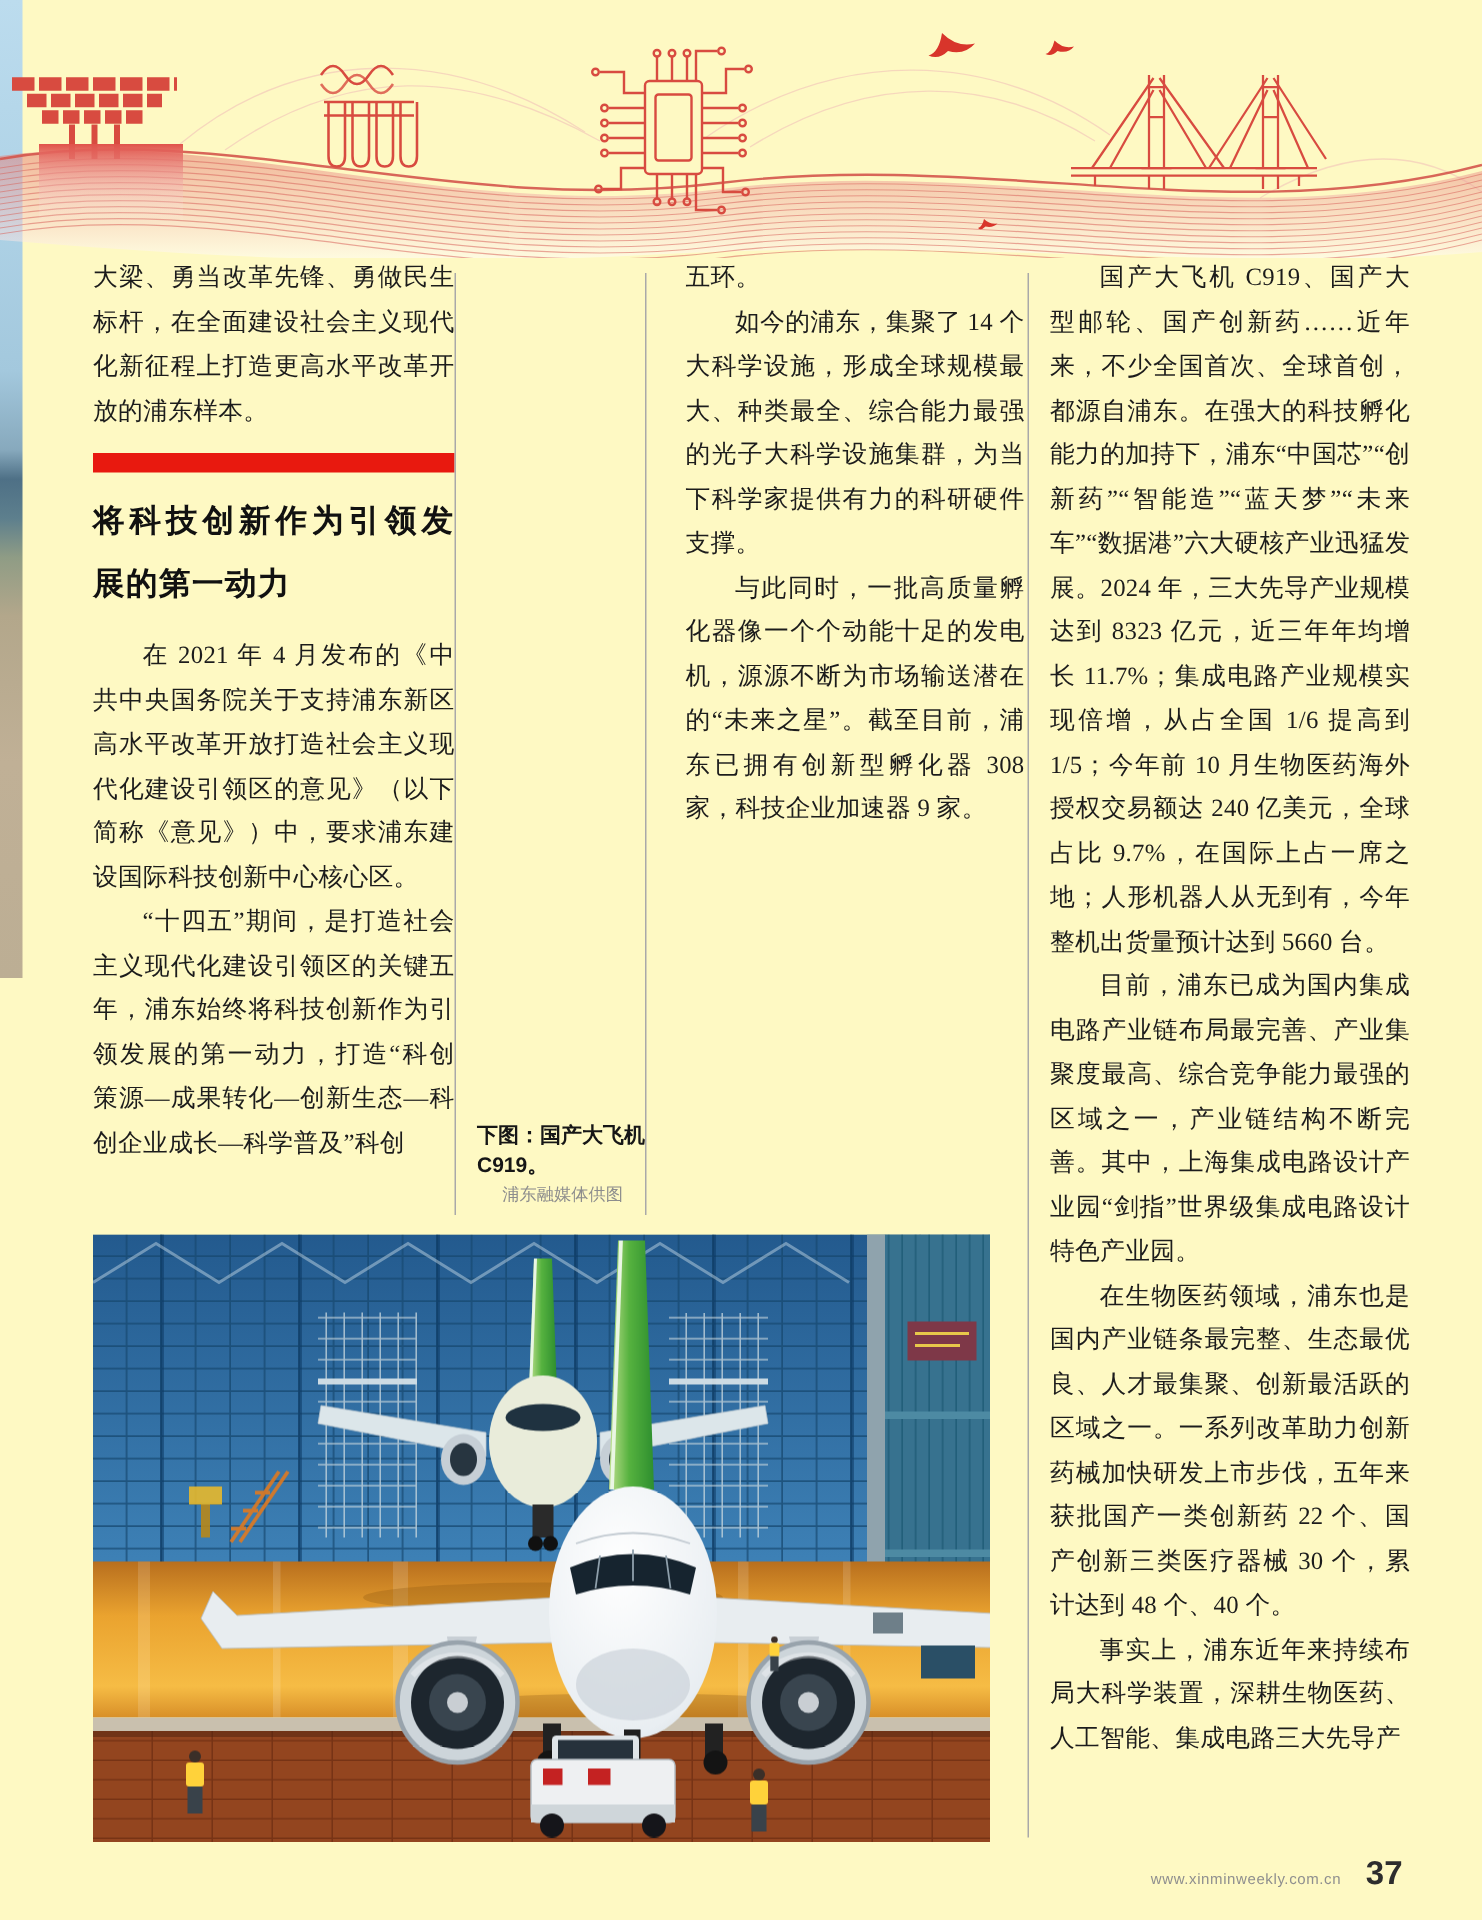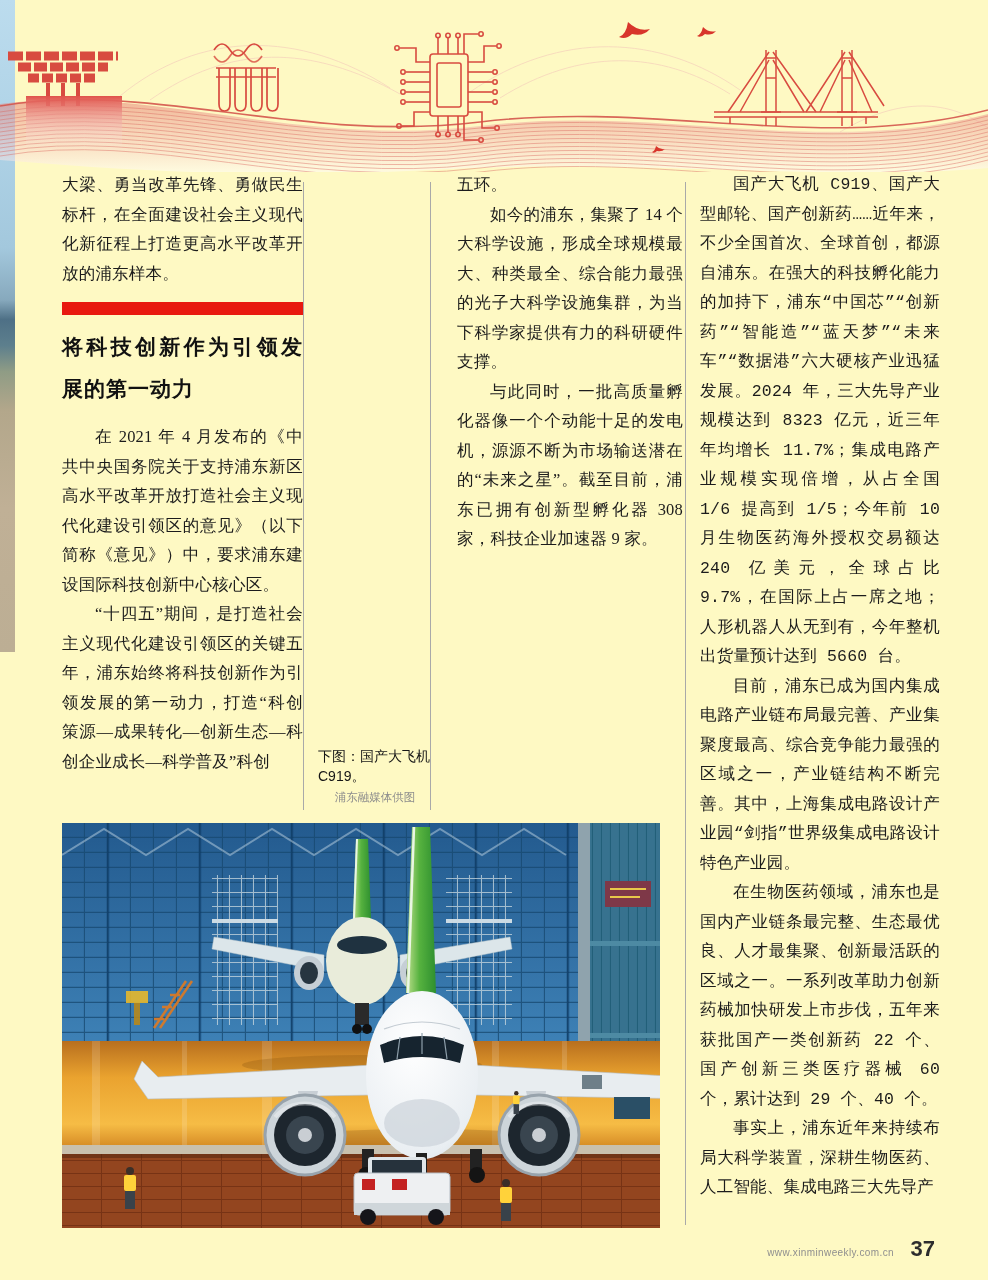--- a/index.html
+++ b/index.html
@@ -9,33 +9,33 @@
   .edge-strip{position:absolute;left:0;top:0;width:15px;height:652px;
     background:linear-gradient(180deg,
       #bcdcee 0%, #aed2e6 22%, #a3c8dd 38%, #87a9bd 46%,
       #4e7086 49%, #5d7f8d 53%, #8f9c85 57%, #b3a78b 63%,
       #c0b096 78%, #bcae94 100%);}
   .banner{position:absolute;left:0;top:0;width:988px;height:172px;}
   .content-col{position:absolute;top:170px;color:#1c1c1c;font-size:16.5px;line-height:29.5px;
     text-align:justify;letter-spacing:.2px;}
   .col1{left:62px;width:241px;}
   .col2{left:437px;width:226px;margin-left:20px;}
-  .col3{left:700px;width:240px;font-family:Liberation Mono, monospace;}
+  .col3{left:700px;width:240px;}
   .content-col p{margin:0;text-indent:2em;}
   p.cont{text-indent:0;}
   .red-bar{height:13px;background:#e8190f;margin:14px 0 11px 0;}
   .section-heading{font-size:21px;line-height:42px;font-weight:700;color:#111;
     letter-spacing:1px;margin:0 0 12px 0;text-indent:0;font-family:"Liberation Serif","DejaVu Serif",serif;}
   .vrule{position:absolute;width:1px;background:#a9a9a9;}
   .vr1{left:303px;top:182px;height:628px;}
   .vr2{left:430px;top:182px;height:628px;}
   .vr3{left:685px;top:182px;height:1043px;}
   .caption{position:absolute;left:318px;top:746px;width:114px;
     font-family:"Liberation Sans","DejaVu Sans",sans-serif;}
-  .caption-label{margin:0;font-weight:400;font-size:14px;line-height:20px;color:#161616;}
+  .caption-label{margin:0;font-weight:700;font-size:14px;line-height:20px;color:#161616;}
   .caption-credit{margin:4px 0 0 0;font-size:11.5px;line-height:15px;color:#8d8d8d;text-align:center;}
   .photo{position:absolute;left:62px;top:823px;width:598px;height:405px;margin:0;}
   .photo svg{display:block;}
   .footer{position:absolute;left:62px;top:1236px;width:873px;text-align:right;
     font-family:"Liberation Sans","DejaVu Sans",sans-serif;}
   .site{color:#8f8f8f;font-size:10px;letter-spacing:.4px;}
   .pagenum{color:#2d2d2d;font-weight:700;font-size:22px;margin-left:12px;}
 </style>
 </head>
 <body>
@@ -189,21 +189,21 @@
       <p class="cont">五环。</p>
       <p>如今的浦东，集聚了 14 个大科学设施，形成全球规模最大、种类最全、综合能力最强的光子大科学设施集群，为当下科学家提供有力的科研硬件支撑。</p>
       <p>与此同时，一批高质量孵化器像一个个动能十足的发电机，源源不断为市场输送潜在的“未来之星”。截至目前，浦东已拥有创新型孵化器 308 家，科技企业加速器 9 家。</p>
     </section>
 
     <div class="vrule vr3"></div>
 
     <section class="content-col col3">
       <p>国产大飞机 C919、国产大型邮轮、国产创新药……近年来，不少全国首次、全球首创，都源自浦东。在强大的科技孵化能力的加持下，浦东“中国芯”“创新药”“智能造”“蓝天梦”“未来车”“数据港”六大硬核产业迅猛发展。2024 年，三大先导产业规模达到 8323 亿元，近三年年均增长 11.7%；集成电路产业规模实现倍增，从占全国 1/6 提高到 1/5；今年前 10 月生物医药海外授权交易额达 240 亿美元，全球占比 9.7%，在国际上占一席之地；人形机器人从无到有，今年整机出货量预计达到 5660 台。</p>
       <p>目前，浦东已成为国内集成电路产业链布局最完善、产业集聚度最高、综合竞争能力最强的区域之一，产业链结构不断完善。其中，上海集成电路设计产业园“剑指”世界级集成电路设计特色产业园。</p>
-      <p>在生物医药领域，浦东也是国内产业链条最完整、生态最优良、人才最集聚、创新最活跃的区域之一。一系列改革助力创新药械加快研发上市步伐，五年来获批国产一类创新药 22 个、国产创新三类医疗器械 60 个，累计达到 29 个、40 个。</p>
+      <p>在生物医药领域，浦东也是国内产业链条最完整、生态最优良、人才最集聚、创新最活跃的区域之一。一系列改革助力创新药械加快研发上市步伐，五年来获批国产一类创新药 22 个、国产创新三类医疗器械 30 个，累计达到 48 个、40 个。</p>
       <p>事实上，浦东近年来持续布局大科学装置，深耕生物医药、人工智能、集成电路三大先导产</p>
     </section>
   </main>
 
   <figure class="photo">
     <svg width="598" height="405" viewBox="0 0 598 405">
       <defs>
         <linearGradient id="wallG" x1="0" y1="0" x2="0" y2="1">
           <stop offset="0" stop-color="#235a8e"></stop>
           <stop offset="1" stop-color="#3f83b8"></stop>

